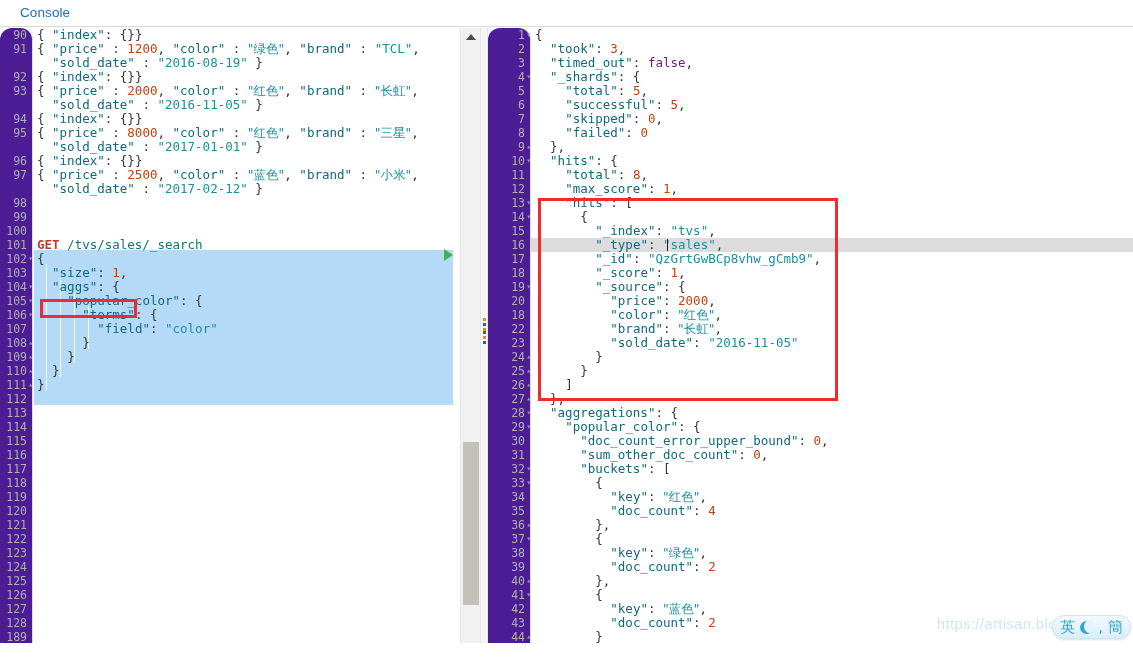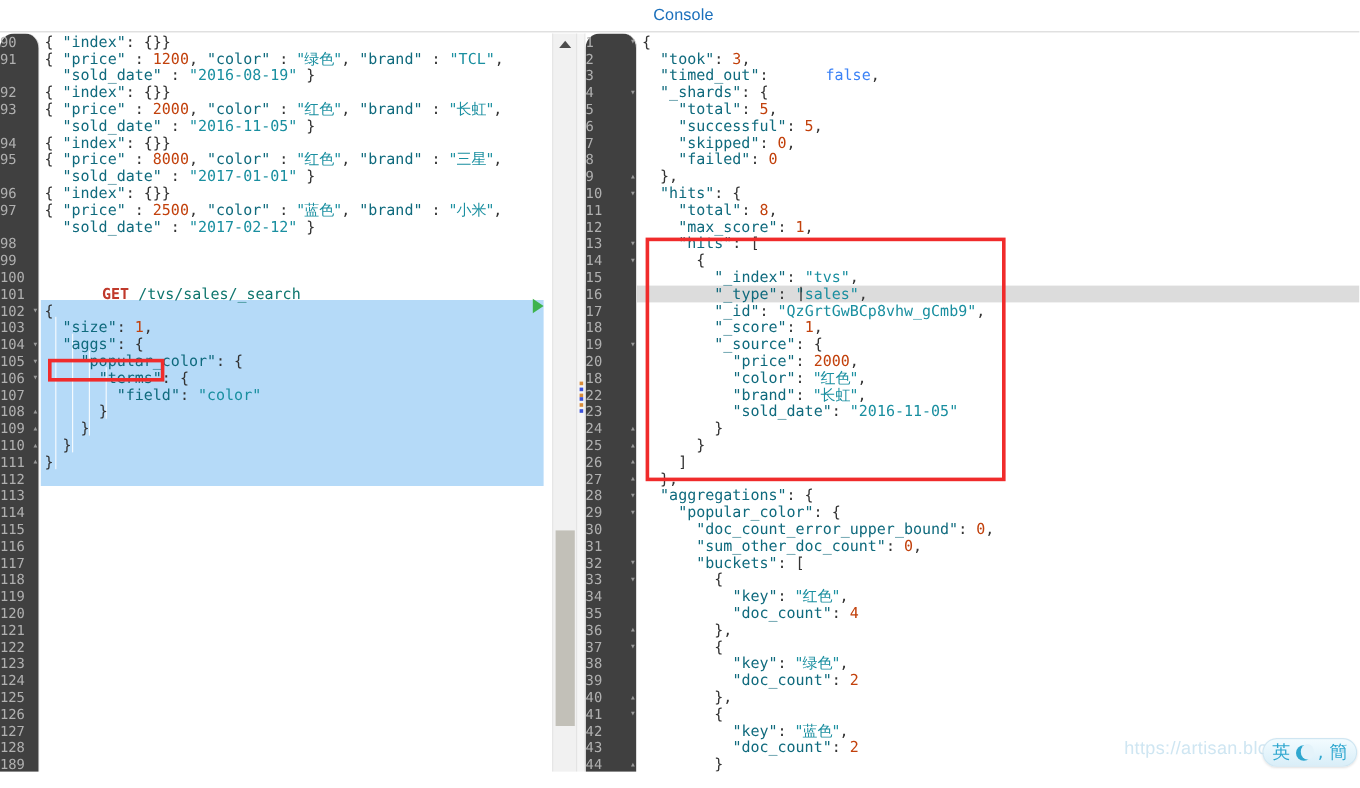--- a/index.html
+++ b/index.html
@@ -17,21 +17,20 @@
   }
 
   
   #topnav {
     position: absolute; top: 0; left: 0;
     width: 1133px; height: 27px;
     background: #ffffff;
     border-bottom: 1px solid #d9d9d9;
     display: flex; align-items: center;
     padding-left: 6px;
-    flex-direction: column;
   }
   .navtab {
     font-size: 13.5px;
     color: #1a6fbb;
     padding: 0 14px;
     line-height: 26px;
     cursor: pointer;
     white-space: nowrap;
     letter-spacing: .1px;
   }
@@ -72,21 +71,22 @@
   .editor {
     position: relative;
     width: 100%; height: 100%;
     font-family: "DejaVu Sans Mono", "Liberation Mono", monospace;
     font-size: 12.5px;
     line-height: 14px;
   }
   .gutter {
     position: absolute; top: 0; left: 0;
     height: 100%;
-    background: #404040;
+    background: #4c1d95;
+    text-align: right;
     color: #b0b0b0;
     user-select: none;
     border-radius: 12px;
   }
   #left-pane .gutter { width: 33px; border-right: 1px solid #dcdcdc; }
   #right-pane .gutter { width: 43px; border-right: 1px solid #dcdcdc; }
   .gline {
     height: 14px; line-height: 14px;
     padding-right: 5px;
     font-size: 11.5px;
@@ -105,23 +105,23 @@
     color: #333333;
   }
   #left-pane .code { left: 33px; width: 420px; }
   #right-pane .code { left: 43px; width: 600px; }
   .cline { height: 14px; line-height: 14px; padding-left: 4px; }
 
   
   .k { color: #0f6a7d; }     
   .s { color: #1a8fa0; }     
   .n { color: #c2410c; }     
-  .b { color: #3b82f6; margin-left: 40px; }     
+  .b { color: #701a75; }     
   .p { color: #333333; }     
-  .m { color: #c0392b; font-weight: bold; margin-left: 48px; }  
+  .m { color: #c0392b; font-weight: bold; }  
   .u { color: #0f766e; }     
   .cjk { font-family: "DejaVu Sans", sans-serif; }
 
   
   #sel-highlight {
     position: absolute;
     left: 34px; top: 222px;
     width: 419px; height: 155px;
     background: #a8d4f7;
     opacity: .85;

